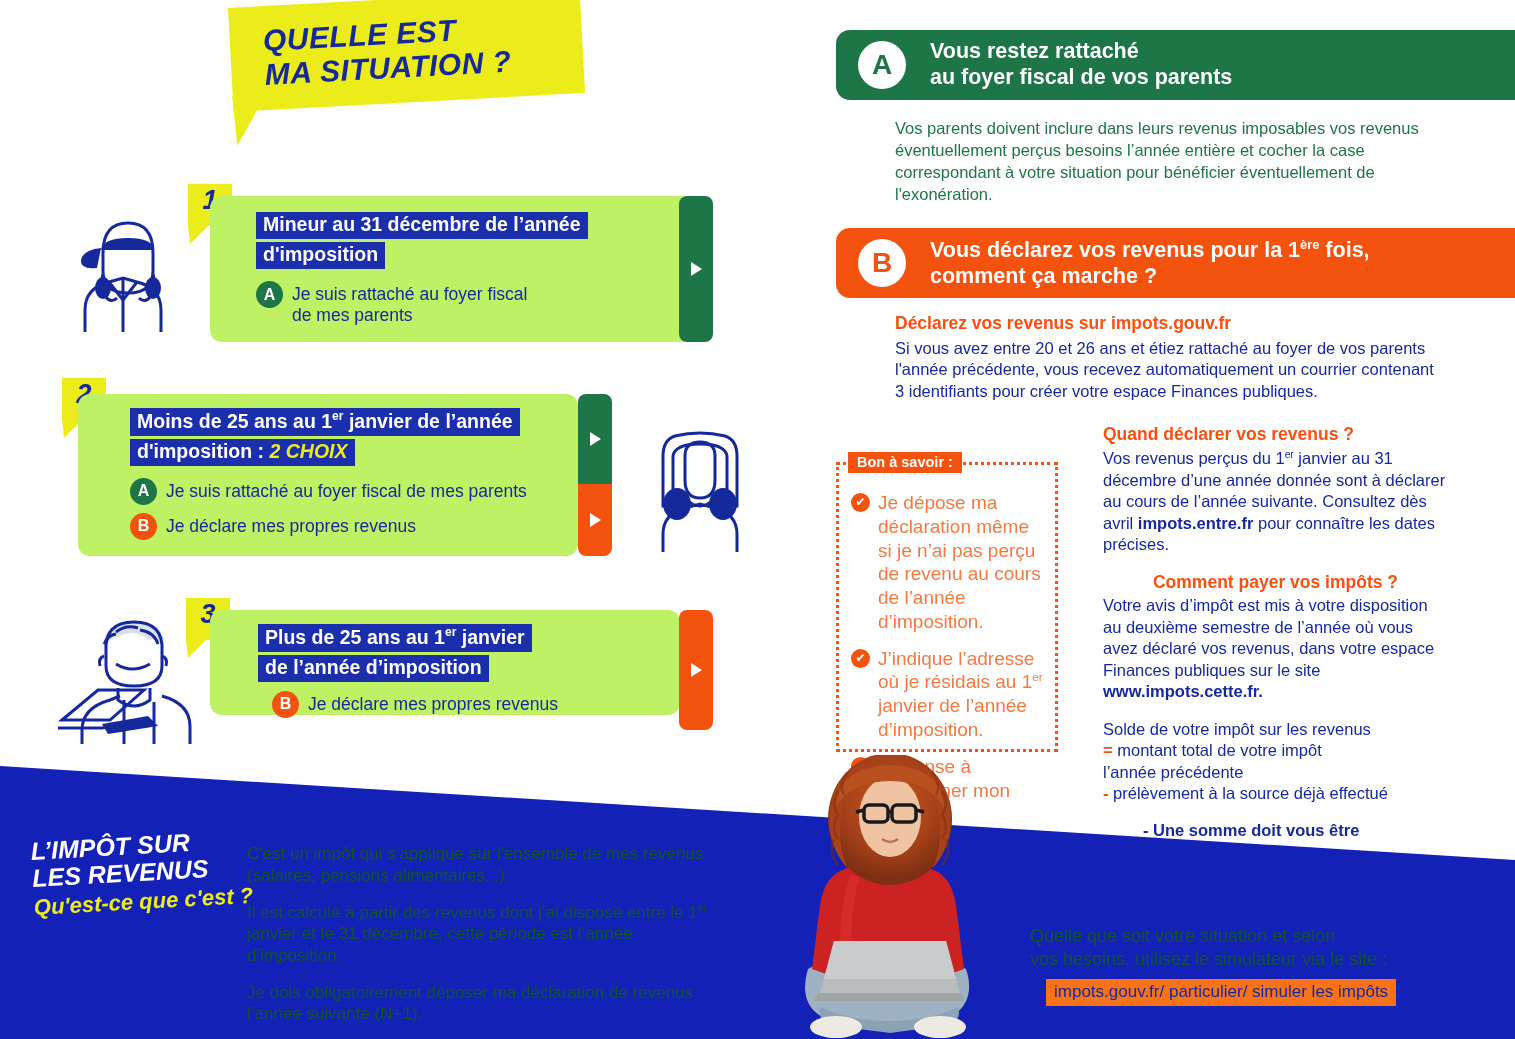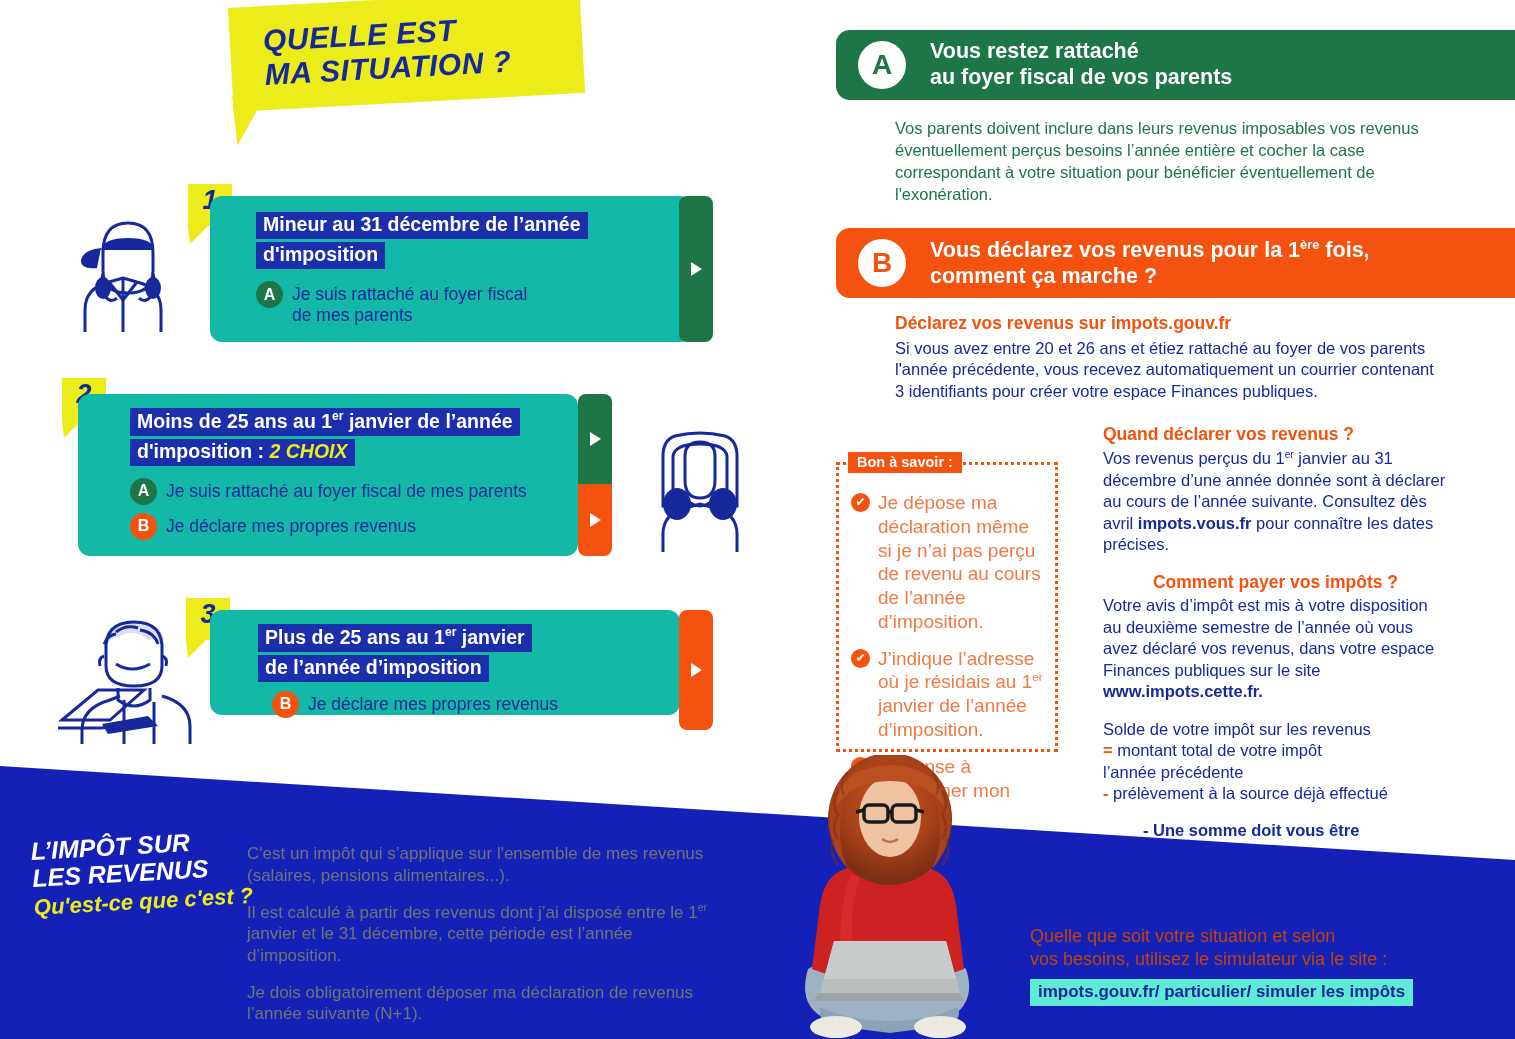--- a/index.html
+++ b/index.html
@@ -27,21 +27,21 @@
   #title-text {
     position: absolute; left: 262px; top: 24px; width: 340px;
     transform: rotate(-3.1deg); transform-origin: left top;
     color: #16299b;
     font-weight: bold; font-style: italic;
     font-size: 30px; line-height: 1.12; letter-spacing: 0.5px;
   }
 
   .step-card {
     position: absolute;
-    background: #14b8a6;
+    background: #bef264;
     border-radius: 12px;
   }
   .step-tab {
     position: absolute;
     border-radius: 8px;
     display: flex; align-items: center; justify-content: center;
   }
   .step-tab .tri {
     width: 0; height: 0;
     border-left: 11px solid #ffffff;
@@ -144,25 +144,25 @@
     transform: rotate(-3.2deg); transform-origin: left top;
   }
   #imp-title .l1 {
     color: #ffffff; font-weight: bold; font-style: italic;
     font-size: 25px; line-height: 1.08;
   }
   #imp-title .l2 {
     color: #ecec1a; font-weight: bold; font-style: italic;
     font-size: 22px; margin-top: 3px;
   }
-  .band-p { color: #737373; font-size: 17px; line-height: 1.27; margin-bottom: 15px; }
+  .band-p { color: #14532d; font-size: 17px; line-height: 1.27; margin-bottom: 15px; }
 
   #sim-url {
-    display: inline-block; background: #5eead4; color: #16299b;
-    font-weight: bold; font-size: 17px; padding: 3px 8px 4px 8px;
+    display: inline-block; background: #f97316; color: #16299b;
+    font-weight: normal; font-size: 17px; padding: 3px 8px 4px 8px; margin-left: 16px;
   }
 
   
   #photo { position: absolute; left: 790px; top: 755px; width: 200px; height: 284px; }
 </style>
 </head>
 <body>
 
 <div id="page">
 
@@ -324,21 +324,21 @@
       <div class="bon-item">
         <div class="check">✔</div>
         <div class="bon-text">Je pense à renseigner mon RIB.</div>
       </div>
     </div>
   </div>
   <div id="bon-label">Bon à savoir :</div>
 
   <div style="position:absolute; left:1103px; top:424px; width:345px;">
     <div class="h-orange">Quand déclarer vos revenus ?</div>
-    <div class="body-blue" style="margin-top:2px;"><span>Vos revenus perçus du 1<sup class="sup">er</sup> janvier au 31 décembre d’une année donnée sont à déclarer au cours de l’année suivante. Consultez dès avril </span><span class="bold-blue">impots.vous.fr</span><span> pour connaître les dates précises.</span></div>
+    <div class="body-blue" style="margin-top:2px;"><span>Vos revenus perçus du 1<sup class="sup">er</sup> janvier au 31 décembre d’une année donnée sont à déclarer au cours de l’année suivante. Consultez dès avril </span><span class="bold-blue">impots.entre.fr</span><span> pour connaître les dates précises.</span></div>
 
     <div class="h-orange" style="margin-top:16px;text-align:center;">Comment payer vos impôts ?</div>
     <div class="body-blue" style="margin-top:2px;"><span>Votre avis d’impôt est mis à votre disposition au deuxième semestre de l’année où vous avez déclaré vos revenus, dans votre espace Finances publiques sur le site </span><span class="bold-blue">www.impots.cette.fr.</span></div>
 
     <div class="body-blue" style="margin-top:16px;">
       <div>Solde de votre impôt sur les revenus</div>
       <div><span style="color:#f4520f;font-weight:bold;">=</span><span> montant total de votre impôt</span></div>
       <div>l’année précédente</div>
       <div><span style="color:#f4520f;font-weight:bold;">-</span><span> prélèvement à la source déjà effectué</span></div>
     </div>
@@ -415,21 +415,21 @@
 
       <path d="M92 84 q8 6 16 0" fill="none" stroke="#b9705a" stroke-width="2.5"></path>
 
       <path d="M44 186 l112 0 l14 52 l-140 0 z" fill="#b9bdbd"></path>
       <path d="M44 186 l112 0 l10 38 l-132 0 z" fill="#c8cccc"></path>
       <path d="M28 238 l142 0 l4 8 l-150 0 z" fill="#9ea3a3"></path>
     </svg>
   </div>
 
   <div style="position:absolute; left:1030px; top:925px; width:420px;">
-    <div style="color:#c2410c; font-size:18px; line-height:1.28;">
+    <div style="color:#14532d; font-size:18px; line-height:1.28;">
       <div>Quelle que soit votre situation et selon</div>
       <div>vos besoins, utilisez le simulateur via le site :</div>
     </div>
     <div style="margin-top:8px;">
       <span id="sim-url">impots.gouv.fr/ particulier/ simuler les impôts</span>
     </div>
   </div>
 
 </div>
 

